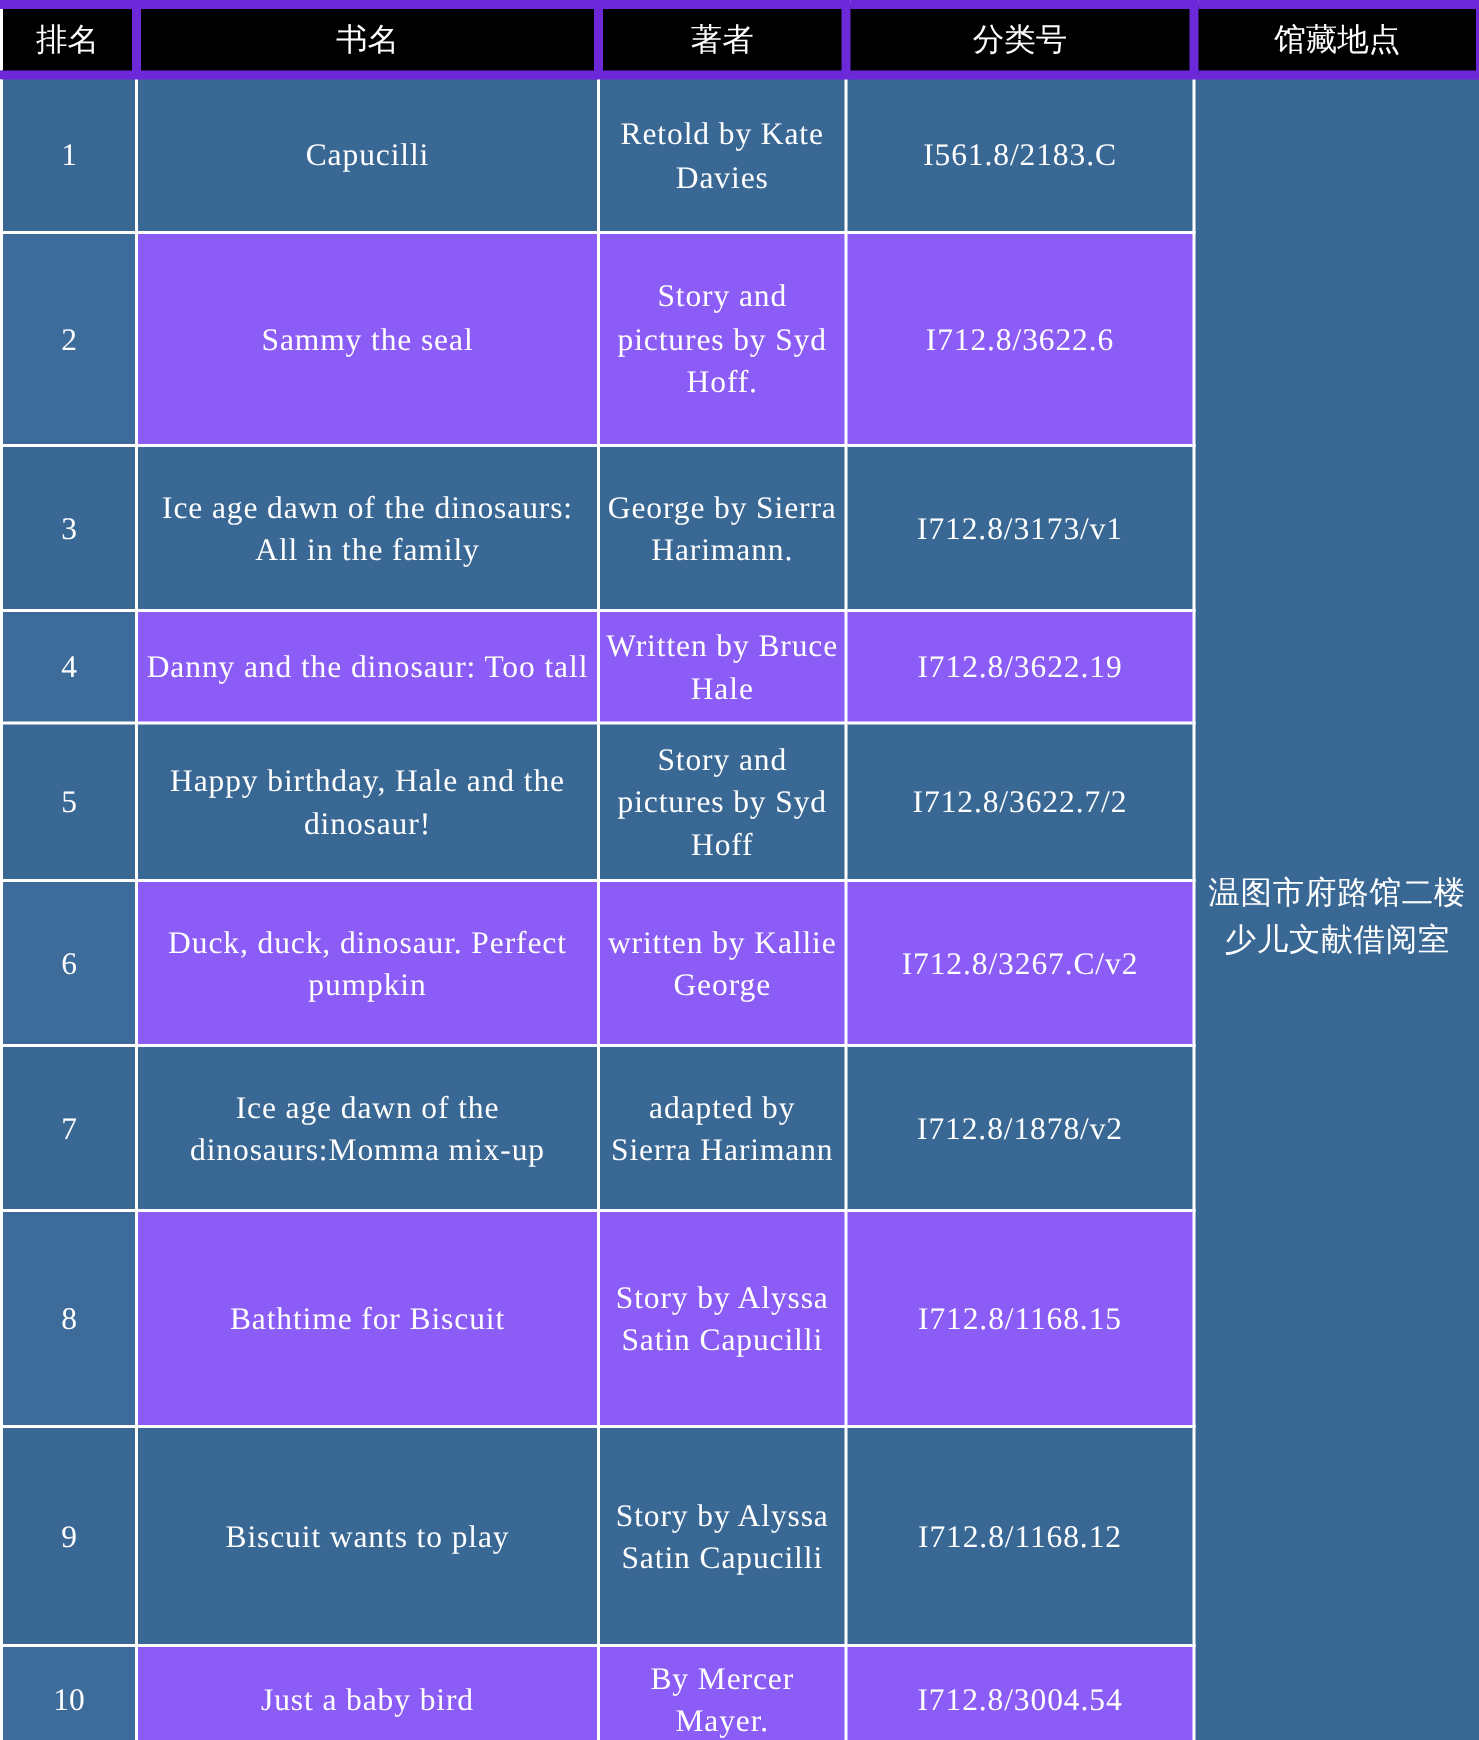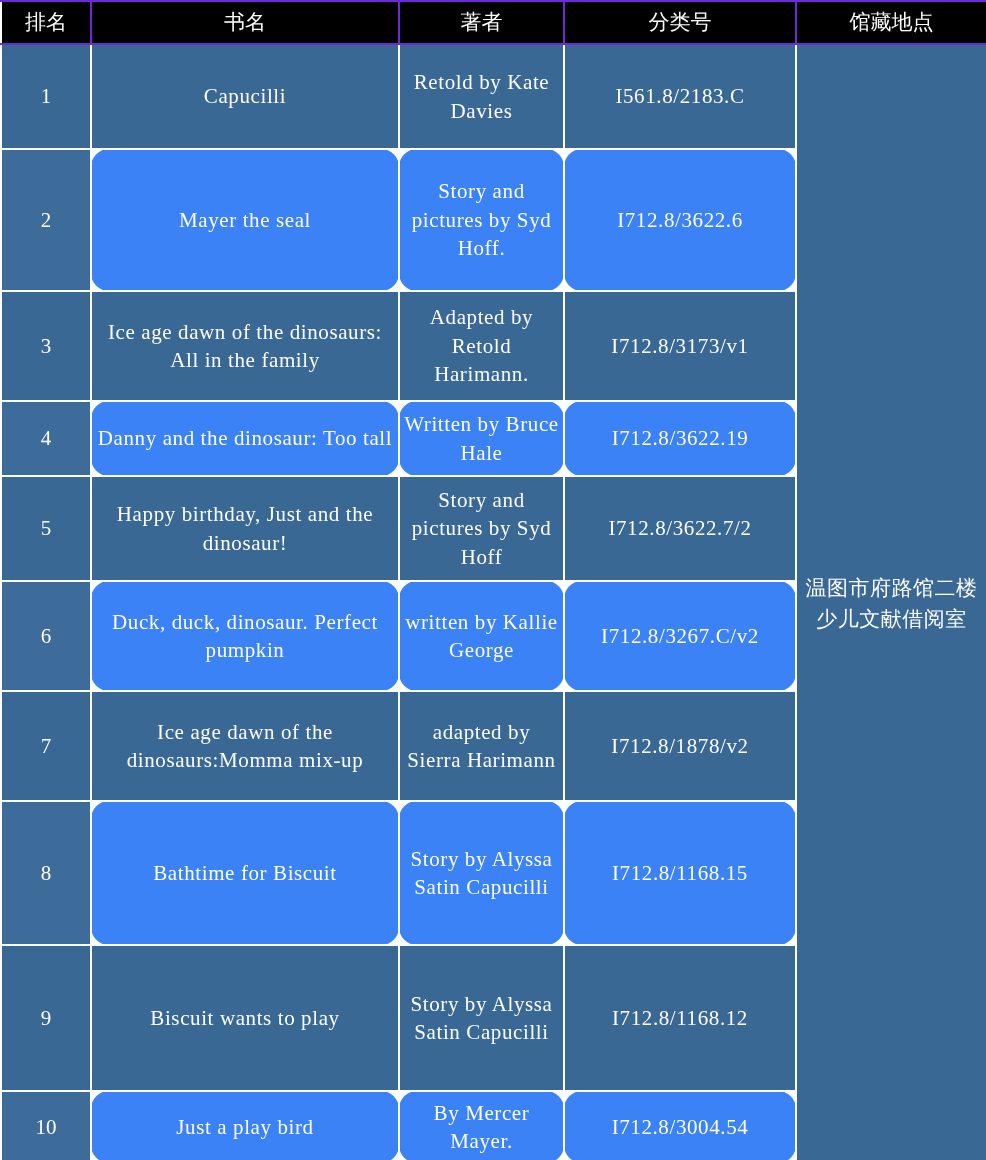--- a/index.html
+++ b/index.html
@@ -32,21 +32,21 @@
   thead th {
     background: #000000;
     color: #ffffff;
     height: 41px;
     padding: 0;
     font-weight: normal;
     font-size: 21px;
     line-height: 1.1;
     text-align: center;
     vertical-align: middle;
-    border: 2px solid #6d28d9;
+    border: 6px solid #6d28d9;
     font-family: "DejaVu Sans", "Liberation Sans", sans-serif;
   }
   thead th:first-child { border-left: 2px solid #ffffff; }
 
   
   tbody td {
     padding: 2px 4px;
     text-align: center;
     vertical-align: middle;
     color: #ffffff;
@@ -56,21 +56,21 @@
     letter-spacing: 0.6px;
     font-family: "Liberation Serif", "DejaVu Serif", serif;
     word-wrap: break-word;
     overflow-wrap: break-word;
   }
 
   td.rank { letter-spacing: 0; font-size: 21px; }
 
   
   .sh-dark  { background: #3A6895; }
-  .sh-light { background: #3b82f6; border-radius: 18px; }
+  .sh-light { background: #8b5cf6; }
   .sh-rank-dark  { background: #3A6895; }
   .sh-rank-light { background: #3E6C9A; }
 
   td.location {
     background: #3A6895;
     font-family: "DejaVu Sans", "Liberation Sans", sans-serif;
     font-size: 21px;
     line-height: 1.45;
     letter-spacing: 0.5px;
   }
@@ -113,38 +113,38 @@
         </td>
         <td class="location" rowspan="10">
           <span class="cell-text">温图市府路馆二楼少儿文献借阅室</span>
         </td>
       </tr>
       <tr style="height: 142px;">
         <td class="rank sh-rank-light">
           <span class="cell-text">2</span>
         </td>
         <td class="sh-light">
-          <span class="cell-text">Mayer the seal</span>
+          <span class="cell-text">Sammy the seal</span>
         </td>
         <td class="sh-light">
           <span class="cell-text">Story and pictures by Syd Hoff.</span>
         </td>
         <td class="sh-light">
           <span class="cell-text">I712.8/3622.6</span>
         </td>
       </tr>
       <tr style="height: 110px;">
         <td class="rank sh-rank-dark">
           <span class="cell-text">3</span>
         </td>
         <td class="sh-dark">
           <span class="cell-text">Ice age dawn of the dinosaurs: All in the family</span>
         </td>
         <td class="sh-dark">
-          <span class="cell-text">Adapted by Retold Harimann.</span>
+          <span class="cell-text">George by Sierra Harimann.</span>
         </td>
         <td class="sh-dark">
           <span class="cell-text">I712.8/3173/v1</span>
         </td>
       </tr>
       <tr style="height: 75px;">
         <td class="rank sh-rank-light">
           <span class="cell-text">4</span>
         </td>
         <td class="sh-light">
@@ -155,21 +155,21 @@
         </td>
         <td class="sh-light">
           <span class="cell-text">I712.8/3622.19</span>
         </td>
       </tr>
       <tr style="height: 105px;">
         <td class="rank sh-rank-dark">
           <span class="cell-text">5</span>
         </td>
         <td class="sh-dark">
-          <span class="cell-text">Happy birthday, Just and the dinosaur!</span>
+          <span class="cell-text">Happy birthday, Hale and the dinosaur!</span>
         </td>
         <td class="sh-dark">
           <span class="cell-text">Story and pictures by Syd Hoff</span>
         </td>
         <td class="sh-dark">
           <span class="cell-text">I712.8/3622.7/2</span>
         </td>
       </tr>
       <tr style="height: 110px;">
         <td class="rank sh-rank-light">
@@ -225,21 +225,21 @@
         </td>
         <td class="sh-dark">
           <span class="cell-text">I712.8/1168.12</span>
         </td>
       </tr>
       <tr style="height: 72px;">
         <td class="rank sh-rank-light">
           <span class="cell-text">10</span>
         </td>
         <td class="sh-light">
-          <span class="cell-text">Just a play bird</span>
+          <span class="cell-text">Just a baby bird</span>
         </td>
         <td class="sh-light">
           <span class="cell-text">By Mercer Mayer.</span>
         </td>
         <td class="sh-light">
           <span class="cell-text">I712.8/3004.54</span>
         </td>
       </tr>
     </tbody>
 </table>

